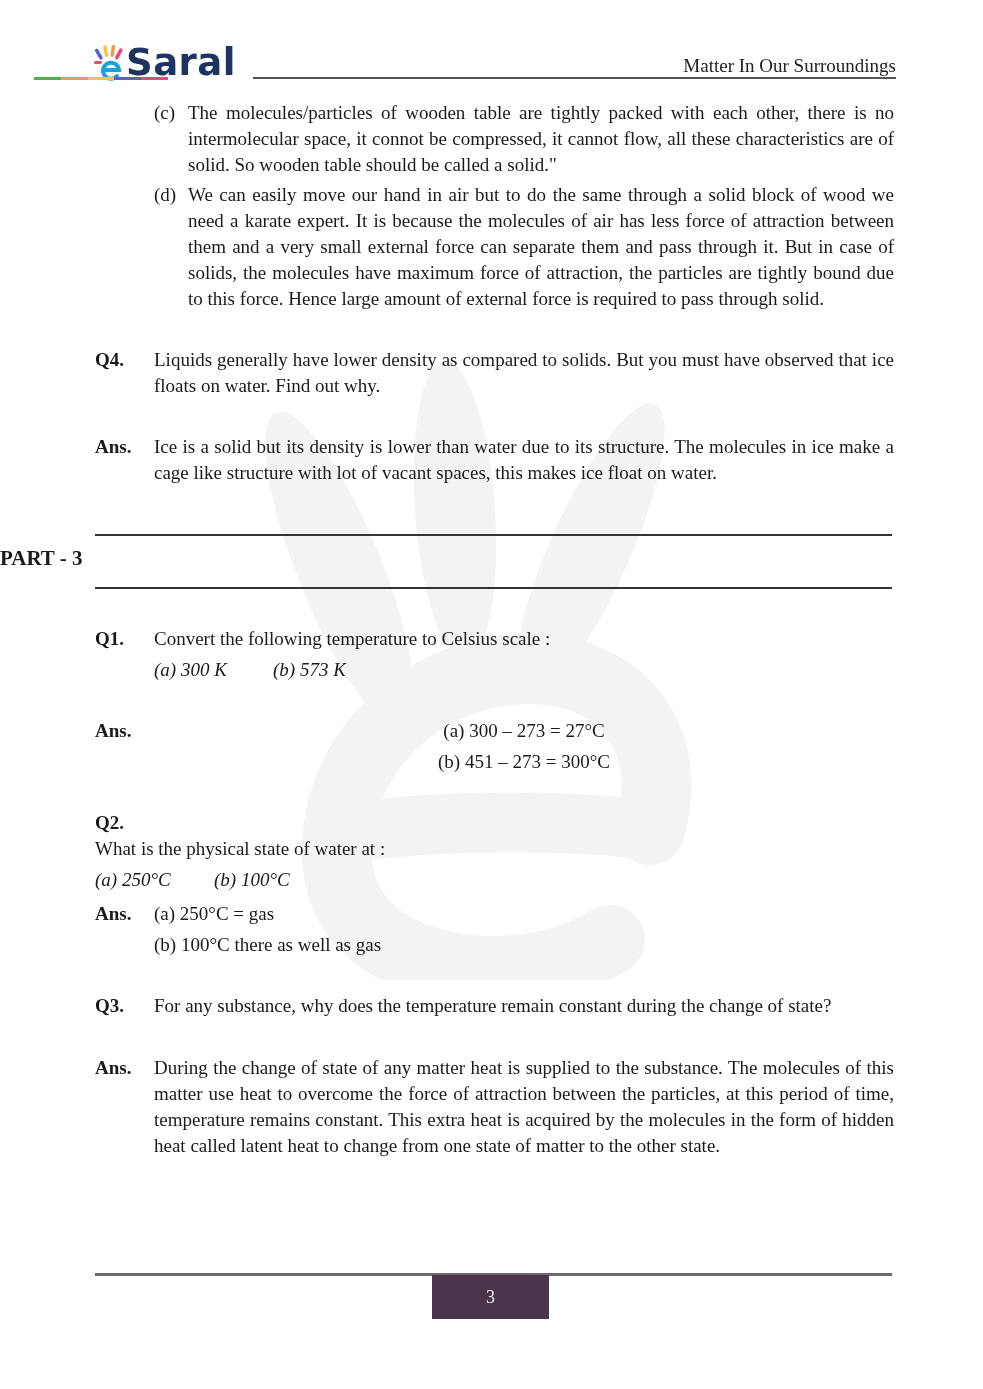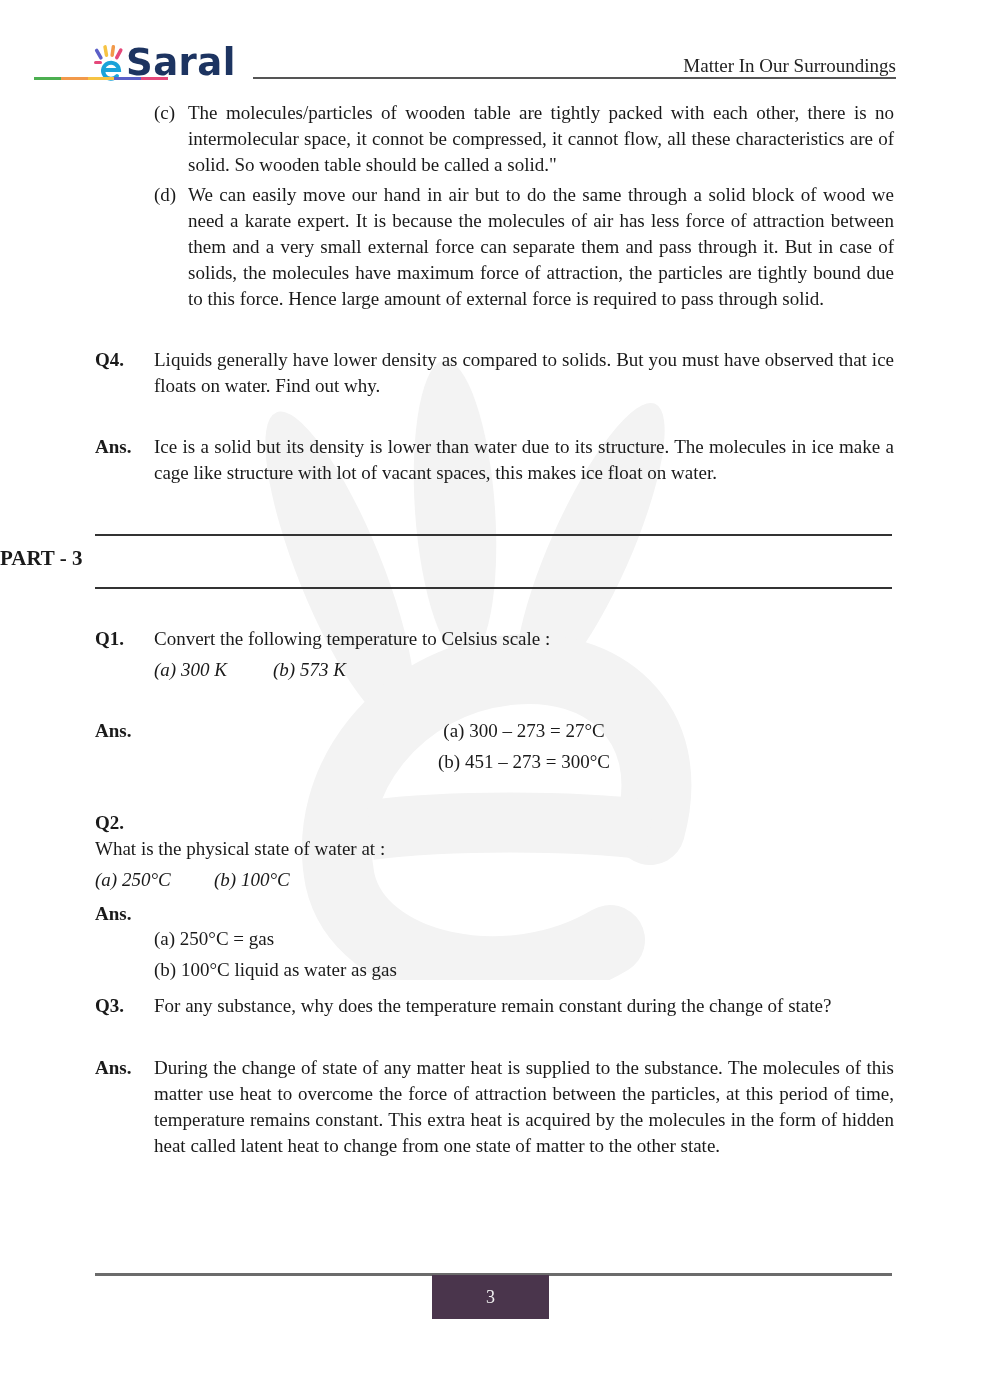--- a/index.html
+++ b/index.html
@@ -117,23 +117,23 @@
     <div class="qa-body" style="text-align:left;">
       <div>What is the physical state of water at :</div>
       <div class="opts">
         <span>(a) 250°C</span>
         <span>(b) 100°C</span>
       </div>
     </div>
   </div>
   <div class="qa text" style="top:901px;">
     <span class="qa-label">Ans.</span>
-    <div class="qa-body" style="text-align:left;margin-top:25px;">
+    <div class="qa-body" style="text-align:left;">
       <div class="ans-line">(a) 250°C = gas</div>
-      <div class="ans-line">(b) 100°C liquid as water as gas</div>
+      <div class="ans-line">(b) 100°C there as well as gas</div>
     </div>
   </div>
 
   <div class="qa text" style="top:993px;justify-content:space-between;">
     <span class="qa-label">Q3.</span>
     <span class="qa-body" style="text-align:left;">For any substance, why does the temperature remain constant during the change of state?</span>
   </div>
   <div class="qa text" style="top:1055px;">
     <span class="qa-label">Ans.</span>
     <span class="qa-body">During the change of state of any matter heat is supplied to the substance. The molecules of this matter use heat to overcome the force of attraction between the particles, at this period of time, temperature remains constant. This extra heat is acquired by the molecules in the form of hidden heat called latent heat to change from one state of matter to the other state.</span>

